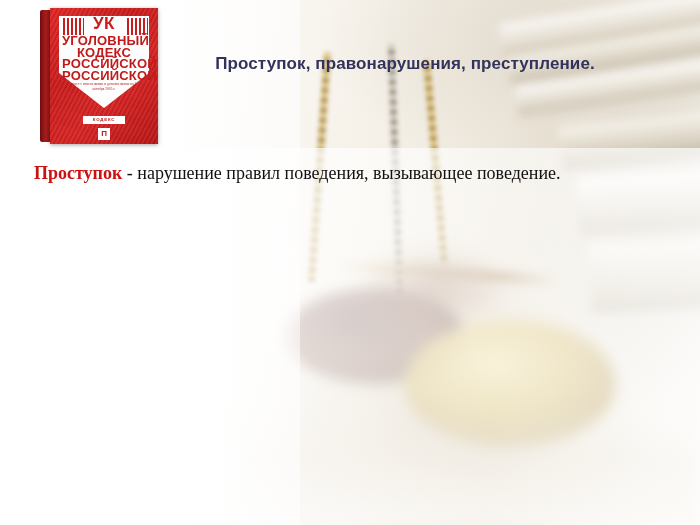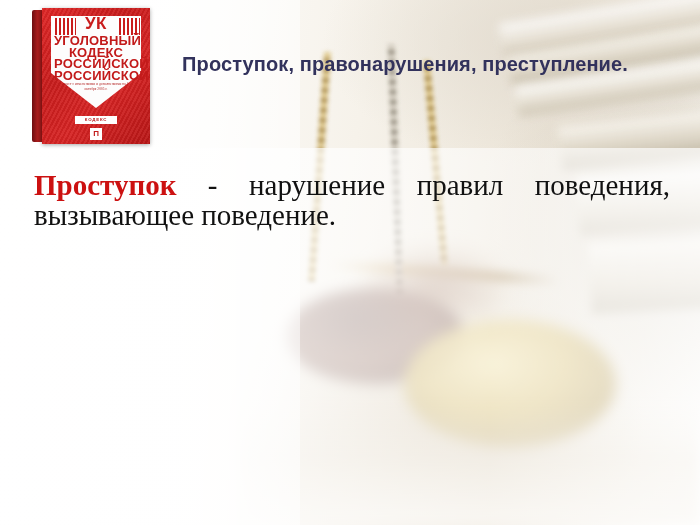--- a/index.html
+++ b/index.html
@@ -111,21 +111,21 @@
   }
   .wash-text {
     position: absolute;
     left: 0; top: 148px; width: 700px; height: 377px;
     background: linear-gradient(90deg, rgba(255,255,255,0.9) 0%, rgba(255,255,255,0.72) 40%, rgba(255,255,255,0.58) 70%, rgba(255,255,255,0.72) 100%);
   }
 
   
   .code-book {
     position: absolute;
-    left: 32px;
+    left: 40px;
     top: 8px;
     width: 118px;
     height: 148px;
     z-index: 6;
   }
   .book-spine {
     position: absolute;
     left: 0; top: 2px;
     width: 12px; height: 132px;
     background: linear-gradient(90deg,#6d0d10 0%,#a81c1c 45%,#8c1414 100%);
@@ -217,40 +217,40 @@
   .title {
     position: absolute;
     left: 170px;
     top: 50px;
     width: 470px;
     z-index: 8;
     text-align: center;
     color: #32325c;
     font-family: "Liberation Sans", sans-serif;
     font-weight: bold;
-    font-size: 20px;
+    font-size: 17px;
     line-height: 28px;
     letter-spacing: 0.1px;
   }
 
   
   .body {
     position: absolute;
     left: 34px;
     top: 158px;
     width: 636px;
     z-index: 8;
   }
   .para {
     text-align: justify;
     text-justify: inter-word;
     color: #111111;
-    font-size: 29px;
+    font-size: 18px;
     line-height: 30px;
-    margin: 12px 0 14px 0;
+    margin: 0 0 14px 0;
   }
   .para:last-child { margin-bottom: 0; }
   .term {
     color: #cc1111;
     font-weight: bold;
   }
   .dash-red {
     color: #cc1111;
     font-weight: bold;
   }

